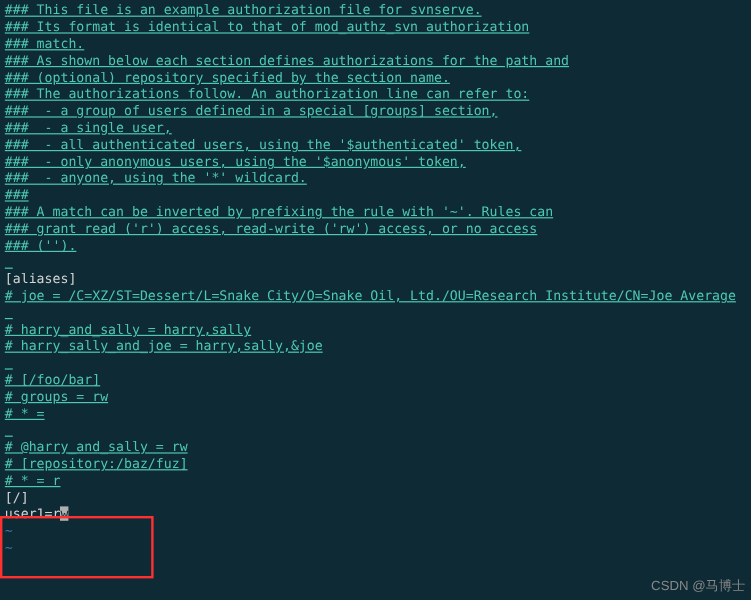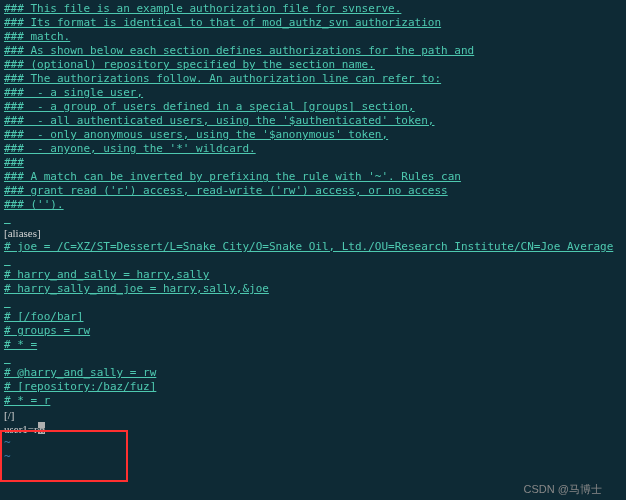--- a/index.html
+++ b/index.html
@@ -21,21 +21,20 @@
     }
     .line {
       white-space: pre;
     }
     .cyan {
       color: #4ec9b0;
       text-decoration: underline;
     }
     .white {
       color: #d4d4d4;
-      font-family: Liberation Serif, serif;
     }
     .blue {
       color: #3a7ba8;
     }
     .highlight-box {
       border: 2px solid #ff3030;
       position: absolute;
       left: 0px;
       top: 430px;
       width: 128px;
@@ -44,38 +43,38 @@
     .cursor {
       background: #b0b0b0;
       color: #0e2a35;
       display: inline-block;
       width: 7px;
       height: 12px;
     }
     .watermark {
       position: absolute;
       bottom: 4px;
-      right: 24px;
+      right: 5px;
       color: #888;
       font-size: 11px;
       font-family: sans-serif;
     }
   </style>
 </head>
 <body>
 
 <div id="editor">
     <div class="line cyan">### This file is an example authorization file for svnserve.</div>
     <div class="line cyan">### Its format is identical to that of mod_authz_svn authorization</div>
     <div class="line cyan">### match.</div>
     <div class="line cyan">### As shown below each section defines authorizations for the path and</div>
     <div class="line cyan">### (optional) repository specified by the section name.</div>
     <div class="line cyan">### The authorizations follow. An authorization line can refer to:</div>
+    <div class="line cyan">###  - a group of users defined in a special [groups] section,</div>
     <div class="line cyan">###  - a single user,</div>
-    <div class="line cyan">###  - a group of users defined in a special [groups] section,</div>
     <div class="line cyan">###  - all authenticated users, using the '$authenticated' token,</div>
     <div class="line cyan">###  - only anonymous users, using the '$anonymous' token,</div>
     <div class="line cyan">###  - anyone, using the '*' wildcard.</div>
     <div class="line cyan">###</div>
     <div class="line cyan">### A match can be inverted by prefixing the rule with '~'. Rules can</div>
     <div class="line cyan">### grant read ('r') access, read-write ('rw') access, or no access</div>
     <div class="line cyan">### ('').</div>
     <div class="line cyan">&nbsp;</div>
     <div class="line white">[aliases]</div>
     <div class="line cyan"># joe = /C=XZ/ST=Dessert/L=Snake City/O=Snake Oil, Ltd./OU=Research Institute/CN=Joe Average</div>

